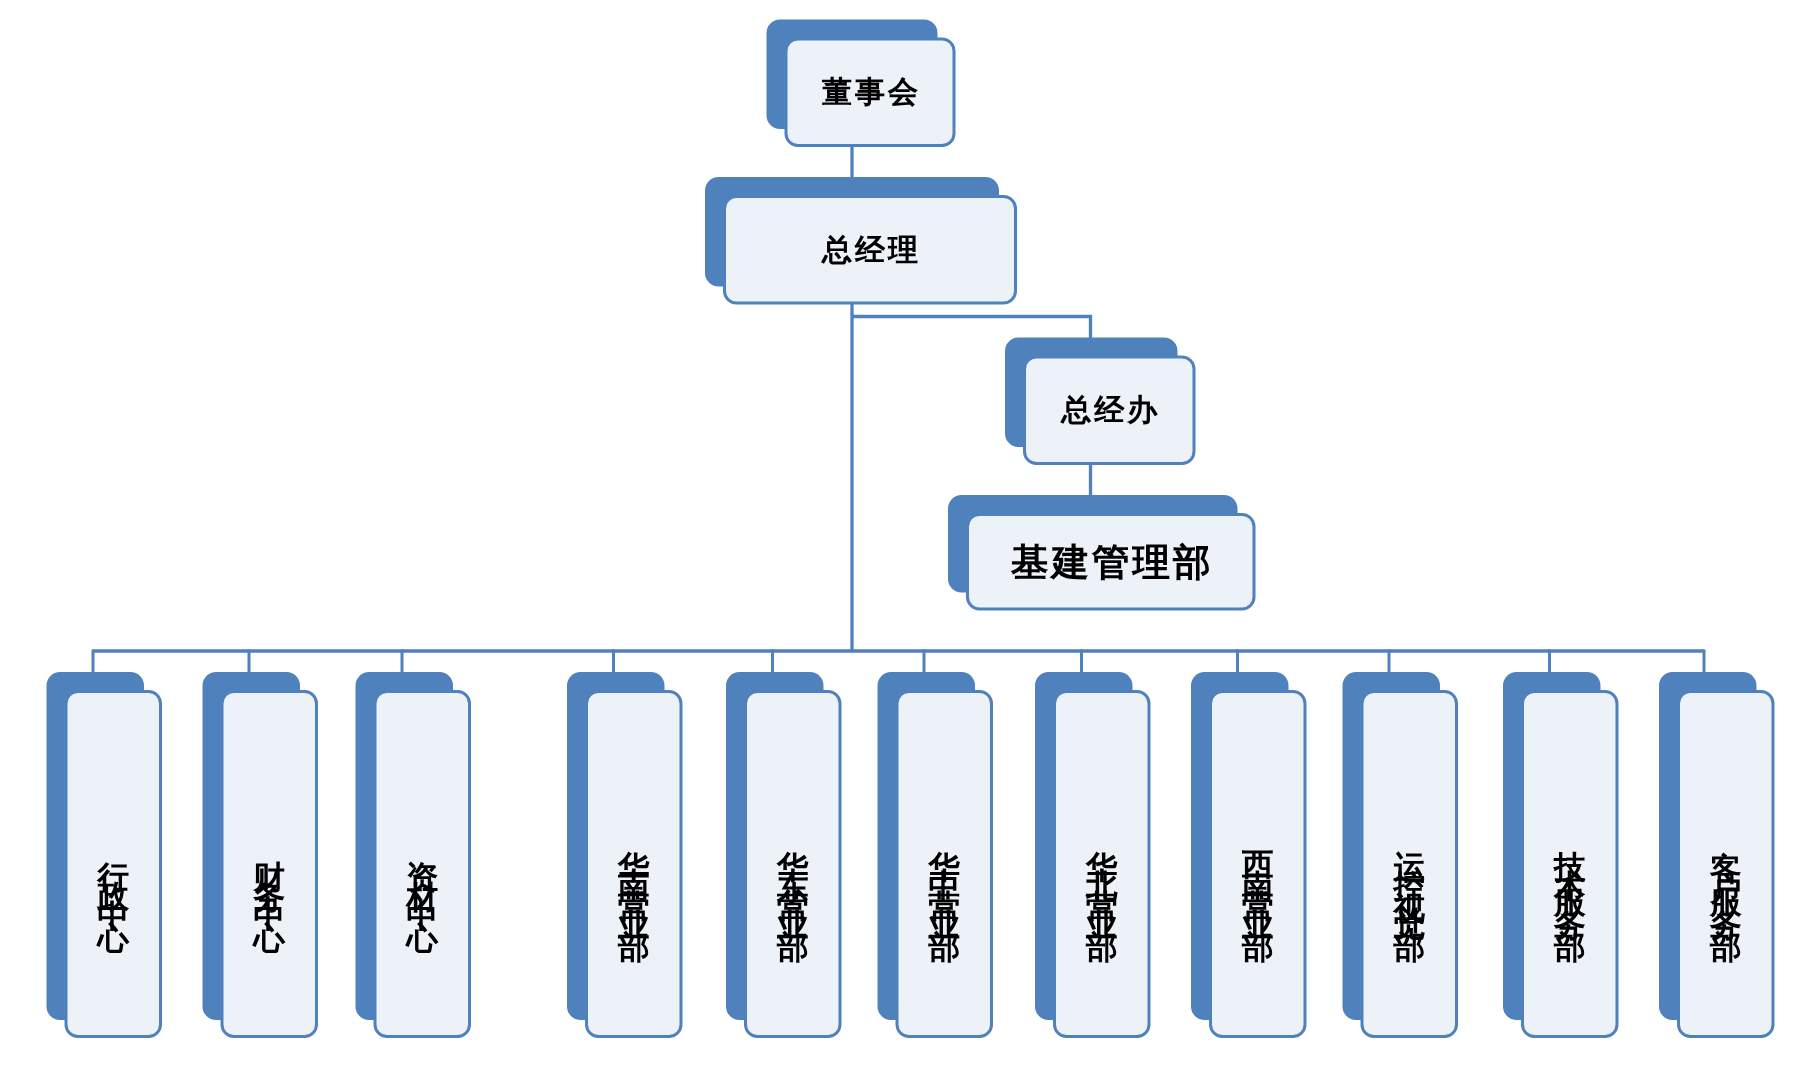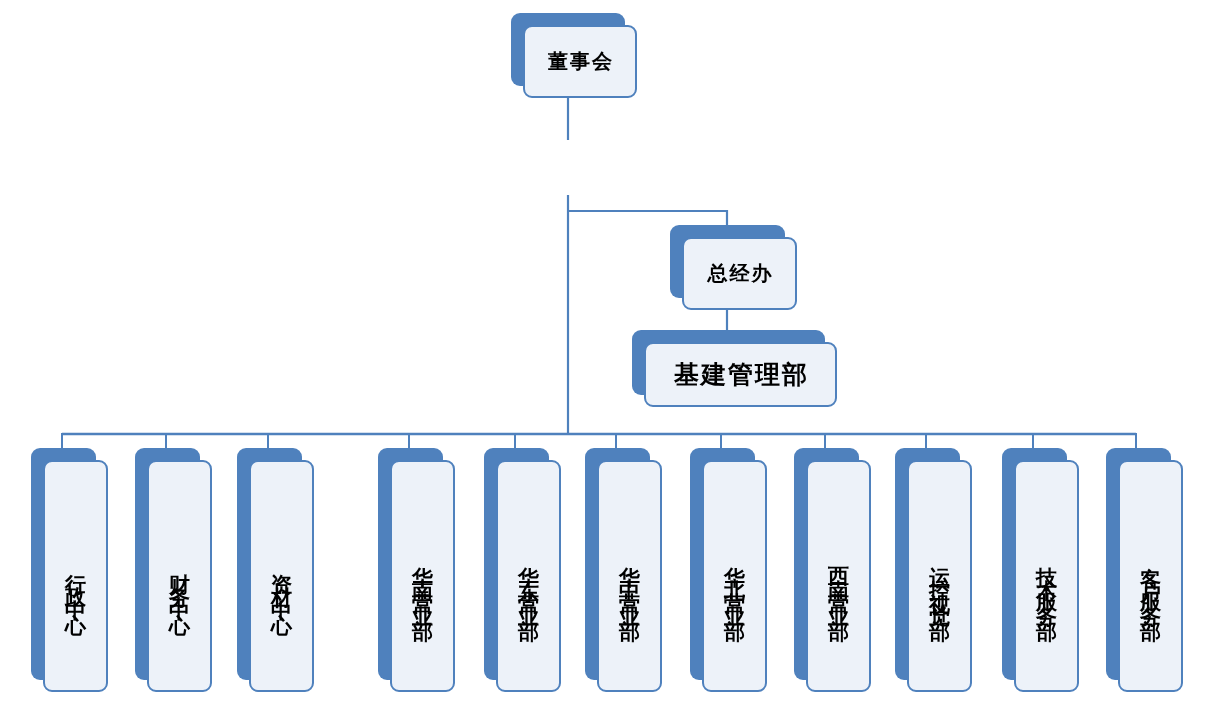--- a/index.html
+++ b/index.html
@@ -110,20 +110,26 @@
     <path d="M62 433 V452 M166 433 V452 M268 433 V452 M409 433 V452 M515 433 V452 M616 433 V452 M721 433 V452 M825 433 V452 M926 433 V452 M1033 433 V452 M1136 433 V452" fill="none" stroke="#4f81bd" stroke-width="2"></path>
   </svg>
 
   <div class="node h n-board">
     <div class="shadow"></div>
     <div class="face">
       <span class="label">董事会</span>
     </div>
   </div>
 
+  <div class="node h n-gm">
+    <div class="shadow"></div>
+    <div class="face">
+      <span class="label">总经理</span>
+    </div>
+  </div>
 
   <div class="node h n-gmo">
     <div class="shadow"></div>
     <div class="face">
       <span class="label">总经办</span>
     </div>
   </div>
 
   <div class="node h n-infra">
     <div class="shadow"></div>

